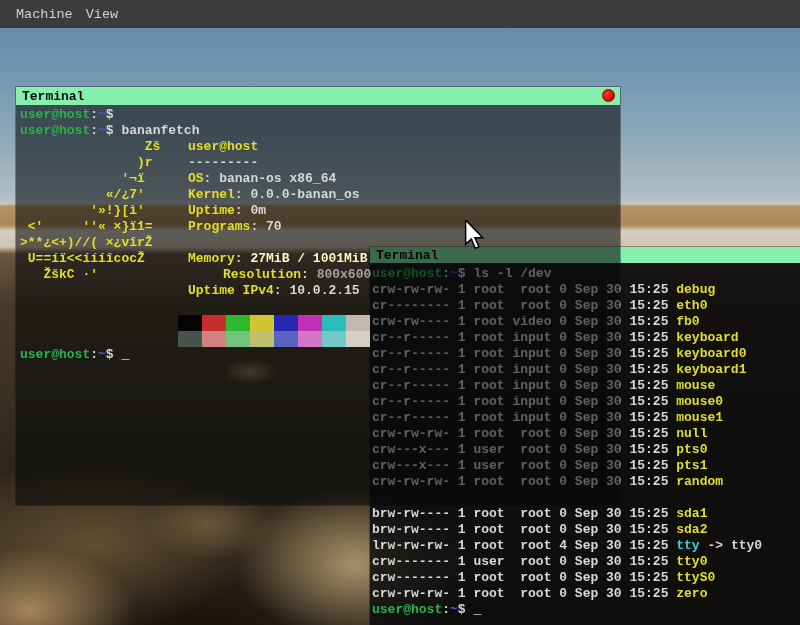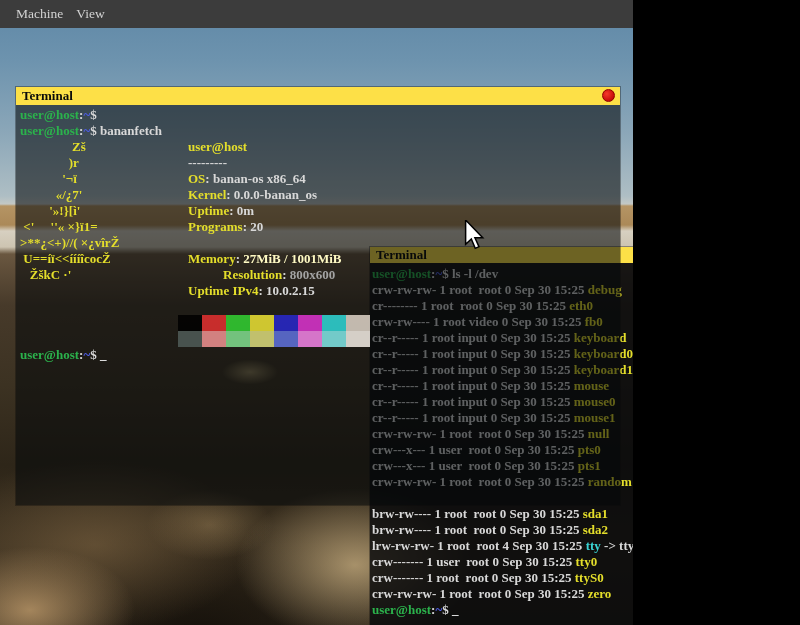--- a/index.html
+++ b/index.html
@@ -1,35 +1,35 @@
 <!DOCTYPE html>
 <html><head>
 <meta charset="utf-8">
 <style>
   html,body{margin:0;padding:0;background:#000;}
-  .screen{position:relative;width:633px;height:625px;overflow:hidden;
-          font-family:Liberation Serif, serif;}
+  .screen{position:relative;width:800px;height:625px;overflow:hidden;
+          font-family:Liberation Mono, monospace;}
   .desktop-bg{position:absolute;inset:0;
     background:
       radial-gradient(40px 18px at 250px 372px, rgba(205,185,130,.55), transparent 70%),
       radial-gradient(150px 90px at 30px 610px, rgba(176,143,99,.9), transparent 70%),
       radial-gradient(220px 120px at 95px 545px, rgba(125,100,66,.6), transparent 72%),
       radial-gradient(170px 110px at 355px 565px, rgba(195,170,125,.8), transparent 70%),
       radial-gradient(90px 50px at 210px 525px, rgba(150,125,85,.5), transparent 70%),
       radial-gradient(300px 150px at 200px 632px, rgba(18,14,9,.85), transparent 75%),
       linear-gradient(180deg,
         #5e87a6 0px,#6d93ae 60px,#8aa6b8 130px,#aebec4 196px,#c3c8c5 204px,
         #b59464 206px,#ab8958 225px,#d7d0c1 231px,#cdc4b1 247px,
         #6a5740 254px,#473a2a 305px,#3c3222 385px,#2e2619 465px,#3a2f1f 545px,#30271a 625px);}
   .menubar{position:absolute;left:0;top:0;width:800px;height:28px;background:#3c3c3c;
      z-index:6;display:flex;align-items:center;gap:13px;padding-left:16px;box-sizing:border-box;
      color:#d2d2d2;font-size:13.5px;}
   .menuitem{cursor:default;}
   .window{position:absolute;box-shadow:0 0 0 1px rgba(10,10,10,.35);}
-  .titlebar{position:relative;background:#fde047;color:#0a0a0a;font-weight:700;font-size:13px;}
+  .titlebar{position:relative;background:#86efac;color:#0a0a0a;font-weight:700;font-size:13px;}
   .titlebar .title{position:absolute;left:6px;top:50%;transform:translateY(-50%);}
   .term1{left:16px;top:87px;width:604px;height:418px;z-index:3;}
   .term1 .titlebar{height:18px;}
   .term2{left:370px;top:247px;width:430px;height:378px;z-index:2;}
   .term2 .titlebar{height:16px;}
   .closebtn{position:absolute;right:5px;top:2px;width:13px;height:13px;border-radius:50%;
      background:radial-gradient(circle at 35% 35%, #f53a2a, #c40808 75%);
      border:1px solid #8d0000;box-sizing:border-box;}
   .tcontent{position:relative;width:100%;font-size:13px;font-weight:700;line-height:16px;}
   .term1 .tcontent{height:400px;background:rgba(6,8,10,0.58);}
@@ -98,21 +98,21 @@
          '»!}[ì'
  &lt;'     ''« ×}ï1=
 &gt;**¿&lt;+)//( ×¿vîrŽ
  U==íï&lt;&lt;íííîcocŽ
    ŽškC ·'</pre>
         <div class="infoline" style="top: 34px;"><span style="color: rgb(228, 222, 43);">user@host</span></div>
         <div class="infoline" style="top: 50px;"><span style="color: rgb(216, 216, 216);">---------</span></div>
         <div class="infoline" style="top: 66px;"><span style="color: rgb(228, 222, 43);">OS</span><span style="color: rgb(216, 216, 216);">: </span><span style="color: rgb(216, 216, 216);">banan-os x86_64</span></div>
         <div class="infoline" style="top: 82px;"><span style="color: rgb(228, 222, 43);">Kernel</span><span style="color: rgb(216, 216, 216);">: </span><span style="color: rgb(216, 216, 216);">0.0.0-banan_os</span></div>
         <div class="infoline" style="top: 98px;"><span style="color: rgb(228, 222, 43);">Uptime</span><span style="color: rgb(216, 216, 216);">: </span><span style="color: rgb(216, 216, 216);">0m</span></div>
-        <div class="infoline" style="top: 114px;"><span style="color: rgb(228, 222, 43);">Programs</span><span style="color: rgb(216, 216, 216);">: </span><span style="color: rgb(216, 216, 216);">20</span></div>
+        <div class="infoline" style="top: 114px;"><span style="color: rgb(228, 222, 43);">Programs</span><span style="color: rgb(216, 216, 216);">: </span><span style="color: rgb(216, 216, 216);">70</span></div>
         <div class="infoline" style="top: 146px;"><span style="color: rgb(228, 222, 43);">Memory</span><span style="color: rgb(216, 216, 216);">: </span><span style="color: #fef9c3;">27MiB / 1001MiB</span></div>
         <div class="infoline" style="top: 162px;"><span style="color: rgb(228, 222, 43); padding-left: 35px;">Resolution</span><span style="color: rgb(216, 216, 216);">: </span><span style="color: #a3a3a3;">800x600</span></div>
         <div class="infoline" style="top: 178px;"><span style="color: rgb(228, 222, 43);">Uptime IPv4</span><span style="color: rgb(216, 216, 216);">: </span><span style="color: rgb(216, 216, 216);">10.0.2.15</span></div>
         <div class="palette">
           <div class="pblock" style="left: 0px; top: 0px; background: rgb(1, 1, 1);"></div>
           <div class="pblock" style="left: 24px; top: 0px; background: rgb(223, 48, 48);"></div>
           <div class="pblock" style="left: 48px; top: 0px; background: rgb(50, 205, 50);"></div>
           <div class="pblock" style="left: 72px; top: 0px; background: rgb(231, 222, 52);"></div>
           <div class="pblock" style="left: 96px; top: 0px; background: rgb(40, 40, 200);"></div>
           <div class="pblock" style="left: 120px; top: 0px; background: rgb(216, 51, 204);"></div>

